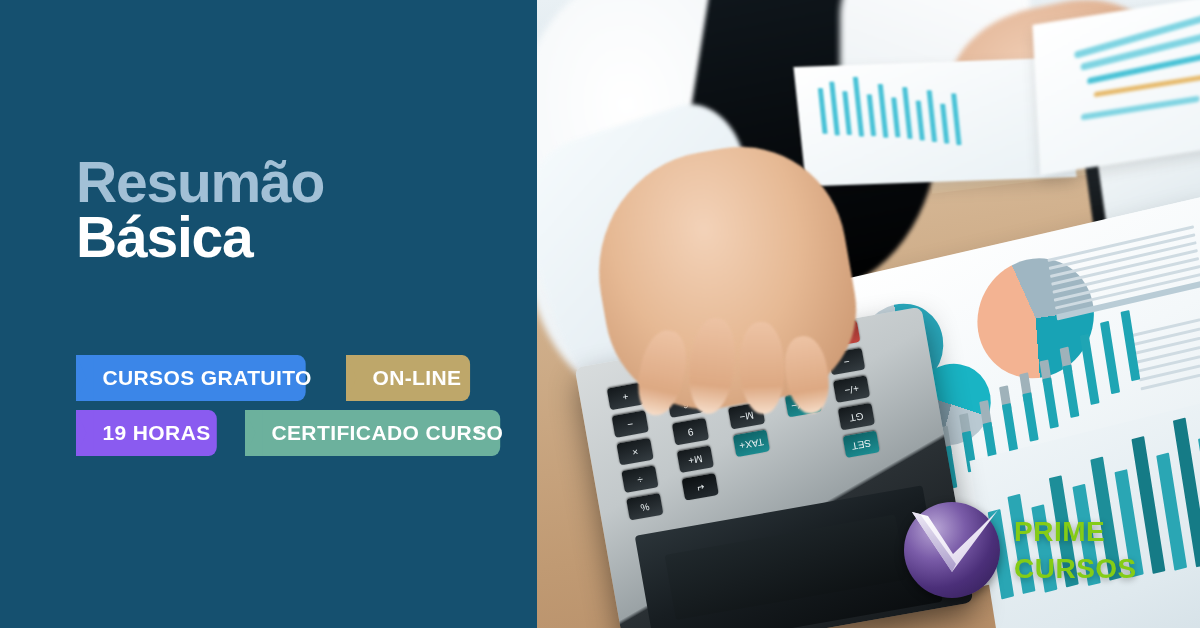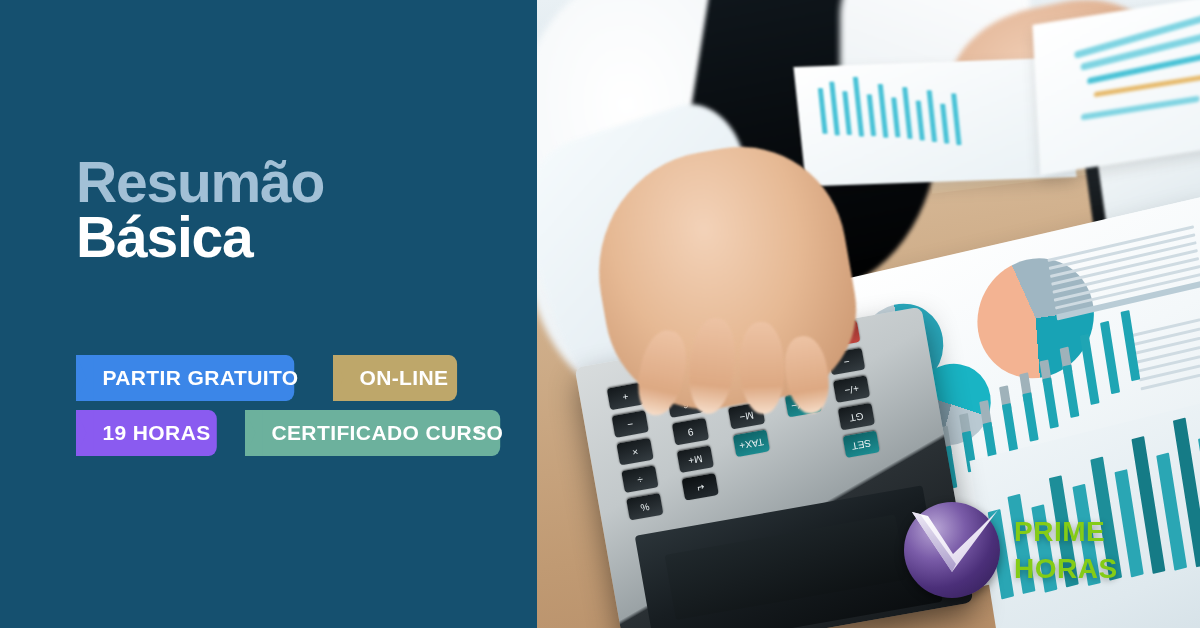--- a/index.html
+++ b/index.html
@@ -410,21 +410,21 @@
   <div class="panel"></div>
 
   <div class="title" style="z-index:7;">
     <span class="l1">Resumão</span>
     <span class="l3">Básica</span>
   </div>
 
   <div class="badges" style="z-index:7;">
     <div class="brow">
       <div class="badge b-blue">
-        <span class="btxt">PARTIR GRATUITO</span>
+        <span class="btxt">CURSOS GRATUITO</span>
       </div>
       <div class="badge b-gold">
         <span class="btxt">ON-LINE</span>
       </div>
     </div>
     <div class="brow">
       <div class="badge b-purple">
         <span class="btxt">19 HORAS</span>
       </div>
       <div class="badge b-green">
@@ -449,17 +449,17 @@
             <stop offset="0%" stop-color="#e9e4f3"></stop>
             <stop offset="100%" stop-color="#a192c4"></stop>
           </linearGradient>
         </defs>
         <path d="M6 10 L46 70 L92 8 L74 26 L47 52 L22 14 Z" fill="url(#sw)"></path>
         <path d="M6 10 L46 70 L50 62 L14 12 Z" fill="url(#sw2)" opacity=".85"></path>
       </svg>
     </div>
     <div class="logo-text">
       <div>PRIME</div>
-      <div>HORAS</div>
+      <div>CURSOS</div>
     </div>
   </div>
 
 </div>
 
 </body></html>

